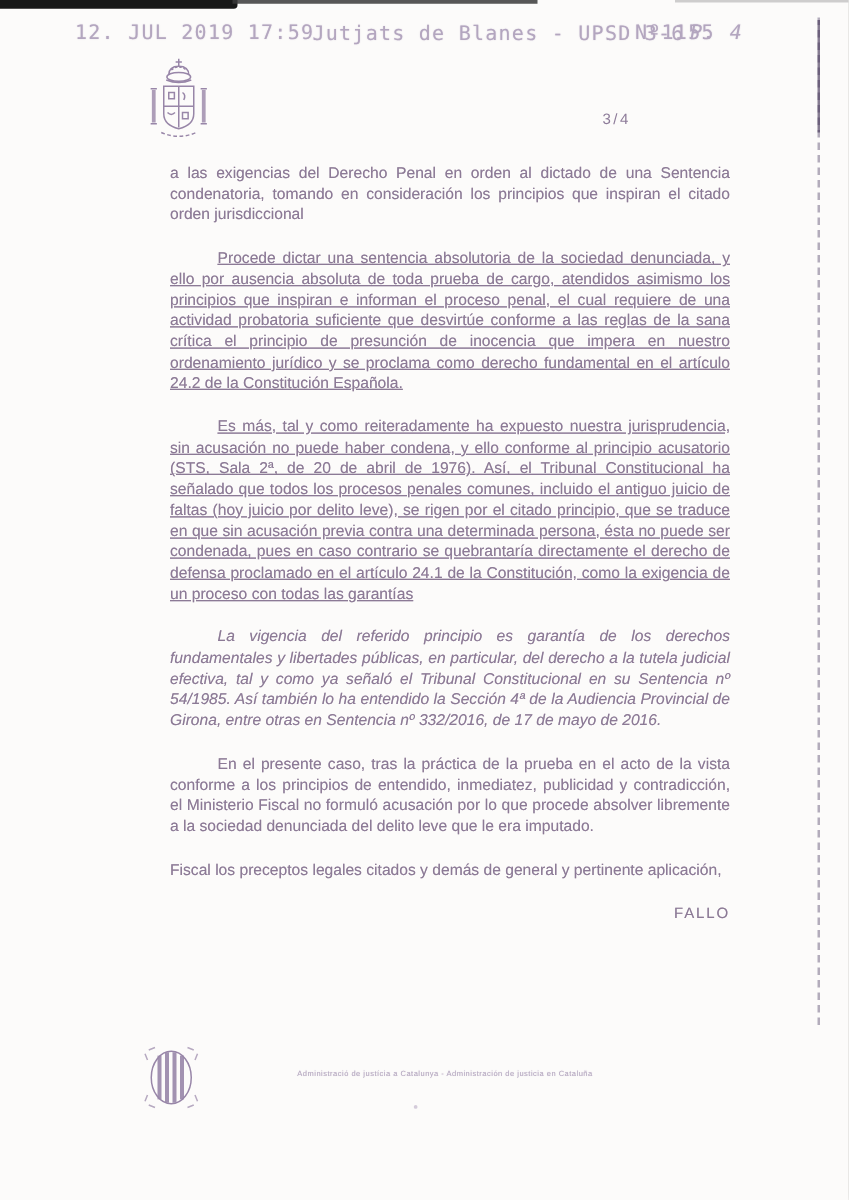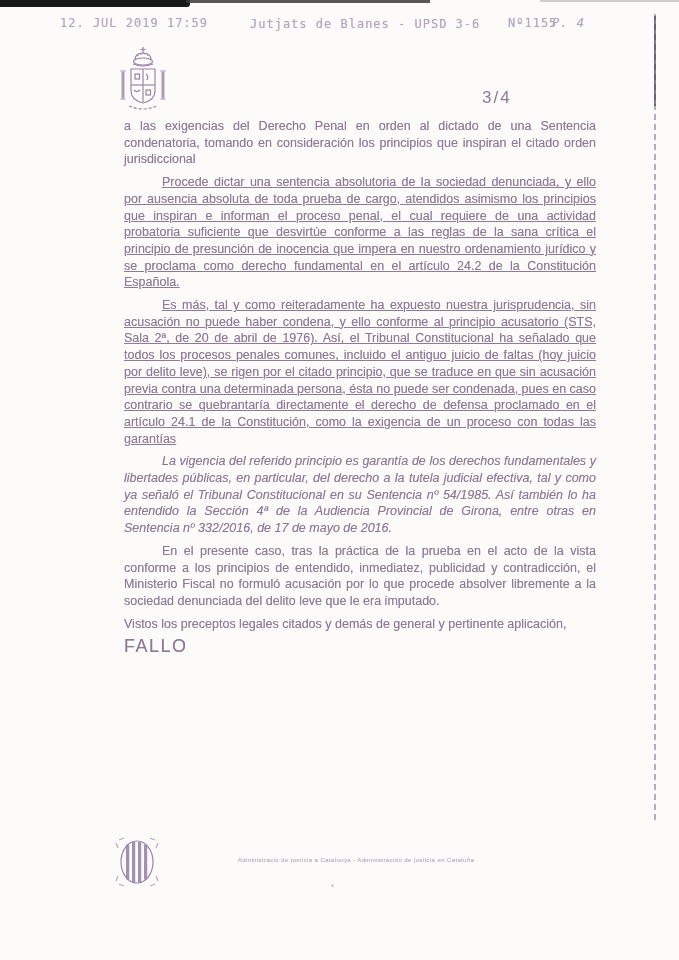--- a/index.html
+++ b/index.html
@@ -14,47 +14,47 @@
   
   .scan-bar-heavy{position:absolute;left:0;top:0;width:190px;height:7px;background:#181818;border-radius:0 0 3px 0;}
   .scan-bar-thin{position:absolute;left:186px;top:0;width:244px;height:3px;background:#3a3a3a;opacity:.85;}
   .scan-bar-faint{position:absolute;left:540px;top:0;width:139px;height:2px;background:#777;opacity:.35;}
   .scan-vline{position:absolute;left:654px;top:14px;height:806px;width:0;border-left:2px dashed rgba(92,76,110,.45);}
   .scan-vline-top{position:absolute;left:654px;top:16px;height:90px;width:2px;background:rgba(70,56,90,.65);}
 
   
   .fax-header{position:absolute;top:16px;left:0;width:100%;height:16px;
     font-family:"DejaVu Sans Mono","Liberation Mono",monospace;
-    font-size:12px;color:#a291b1;letter-spacing:1px;opacity:.8;
+    font-size:16px;color:#a291b1;letter-spacing:1px;opacity:.8;
     text-shadow:0 0 1px rgba(162,145,177,.6);}
   .fax-ts{position:absolute;left:60px;top:0;}
   .fax-sender{position:absolute;left:250px;top:1px;}
   .fax-num{position:absolute;left:472px;top:0;margin-left:36px;}
   .fax-page{position:absolute;left:552px;top:0;font-style:italic;}
 
   
   .escudo{position:absolute;left:115px;top:46px;}
   .gencat-logo{position:absolute;left:112px;top:835px;}
 
-  .page-number{position:absolute;left:482px;top:88px;font-size:17px;color:#8d7b99;letter-spacing:2px;}
+  .page-number{position:absolute;left:482px;top:88px;font-size:12px;color:#8d7b99;letter-spacing:2px;}
 
   
   .text-column{
     position:absolute;left:118px;top:112px;width:484px;
     font-size:12.5px;line-height:16.7px;color:#8c7a96;
     text-align:justify;
     text-shadow:0 0 .5px rgba(140,122,150,.55);
   }
-  .text-column p{margin:6px;}
+  .text-column p{margin:18px;}
   .para{margin-bottom:12px;}
   .indent{text-indent:38px;}
   .mb14{margin-bottom:14px;text-decoration:underline;}
   .mb16{margin-bottom:16px;font-style:italic;}
   .bold{font-weight:bold;letter-spacing:.2px;}
-  .fallo-heading{text-align:left;letter-spacing:1.5px;font-size:18px;margin:14px 0 13px 0;}
+  .fallo-heading{text-align:right;letter-spacing:1.5px;font-size:12px;margin:14px 0 13px 0;}
 
   
   .footer-text{position:absolute;left:222px;top:857px;width:268px;
     font-size:6px;color:#ae9fba;letter-spacing:.4px;opacity:.85;text-align:center;
     text-shadow:0 0 .6px rgba(174,159,186,.7);}
   .footer-dot{position:absolute;left:331px;top:884px;width:3px;height:3px;border-radius:50%;background:#c3b6cc;opacity:.7;}
 </style>
 </head>
 <body>
 
@@ -102,21 +102,21 @@
   </div>
 
   <div class="page-number">3/4</div>
 
   <div class="text-column">
     <p class="para">a las exigencias del Derecho Penal en orden al dictado de una Sentencia condenatoria, tomando en consideración los principios que inspiran el citado orden jurisdiccional</p>
     <p class="para indent mb14">Procede dictar una sentencia absolutoria de la sociedad denunciada, y ello por ausencia absoluta de toda prueba de cargo, atendidos asimismo los principios que inspiran e informan el proceso penal, el cual requiere de una actividad probatoria suficiente que desvirtúe conforme a las reglas de la sana crítica el principio de presunción de inocencia que impera en nuestro ordenamiento jurídico y se proclama como derecho fundamental en el artículo 24.2 de la Constitución Española.</p>
     <p class="para indent mb14">Es más, tal y como reiteradamente ha expuesto nuestra jurisprudencia, sin acusación no puede haber condena, y ello conforme al principio acusatorio (STS, Sala 2ª, de 20 de abril de 1976). Así, el Tribunal Constitucional ha señalado que todos los procesos penales comunes, incluido el antiguo juicio de faltas (hoy juicio por delito leve), se rigen por el citado principio, que se traduce en que sin acusación previa contra una determinada persona, ésta no puede ser condenada, pues en caso contrario se quebrantaría directamente el derecho de defensa proclamado en el artículo 24.1 de la Constitución, como la exigencia de un proceso con todas las garantías</p>
     <p class="para indent mb16">La vigencia del referido principio es garantía de los derechos fundamentales y libertades públicas, en particular, del derecho a la tutela judicial efectiva, tal y como ya señaló el Tribunal Constitucional en su Sentencia nº 54/1985. Así también lo ha entendido la Sección 4ª de la Audiencia Provincial de Girona, entre otras en Sentencia nº 332/2016, de 17 de mayo de 2016.</p>
     <p class="para indent">En el presente caso, tras la práctica de la prueba en el acto de la vista conforme a los principios de entendido, inmediatez, publicidad y contradicción, el Ministerio Fiscal no formuló acusación por lo que procede absolver libremente a la sociedad denunciada del delito leve que le era imputado.</p>
-    <p class="para">Vistos los preceptos legales citados y demás de general y pertinente aplicación,</p>
+    <p class="para">Fiscal los preceptos legales citados y demás de general y pertinente aplicación,</p>
     <p class="fallo-heading">FALLO</p>
   </div>
 
   <div class="gencat-logo">
     <svg width="50" height="54" viewBox="0 0 50 54" fill="none" stroke="#9886a8" stroke-width="1.2">
 
       <path d="M7 5 l5 -2 M4 8 l2 5 M43 5 l-5 -2 M46 8 l-2 5 M7 49 l5 2 M4 46 l2 -5 M43 49 l-5 2 M46 46 l-2 -5" opacity=".7"></path>
 
       <ellipse cx="25" cy="27" rx="16" ry="21"></ellipse>
 

